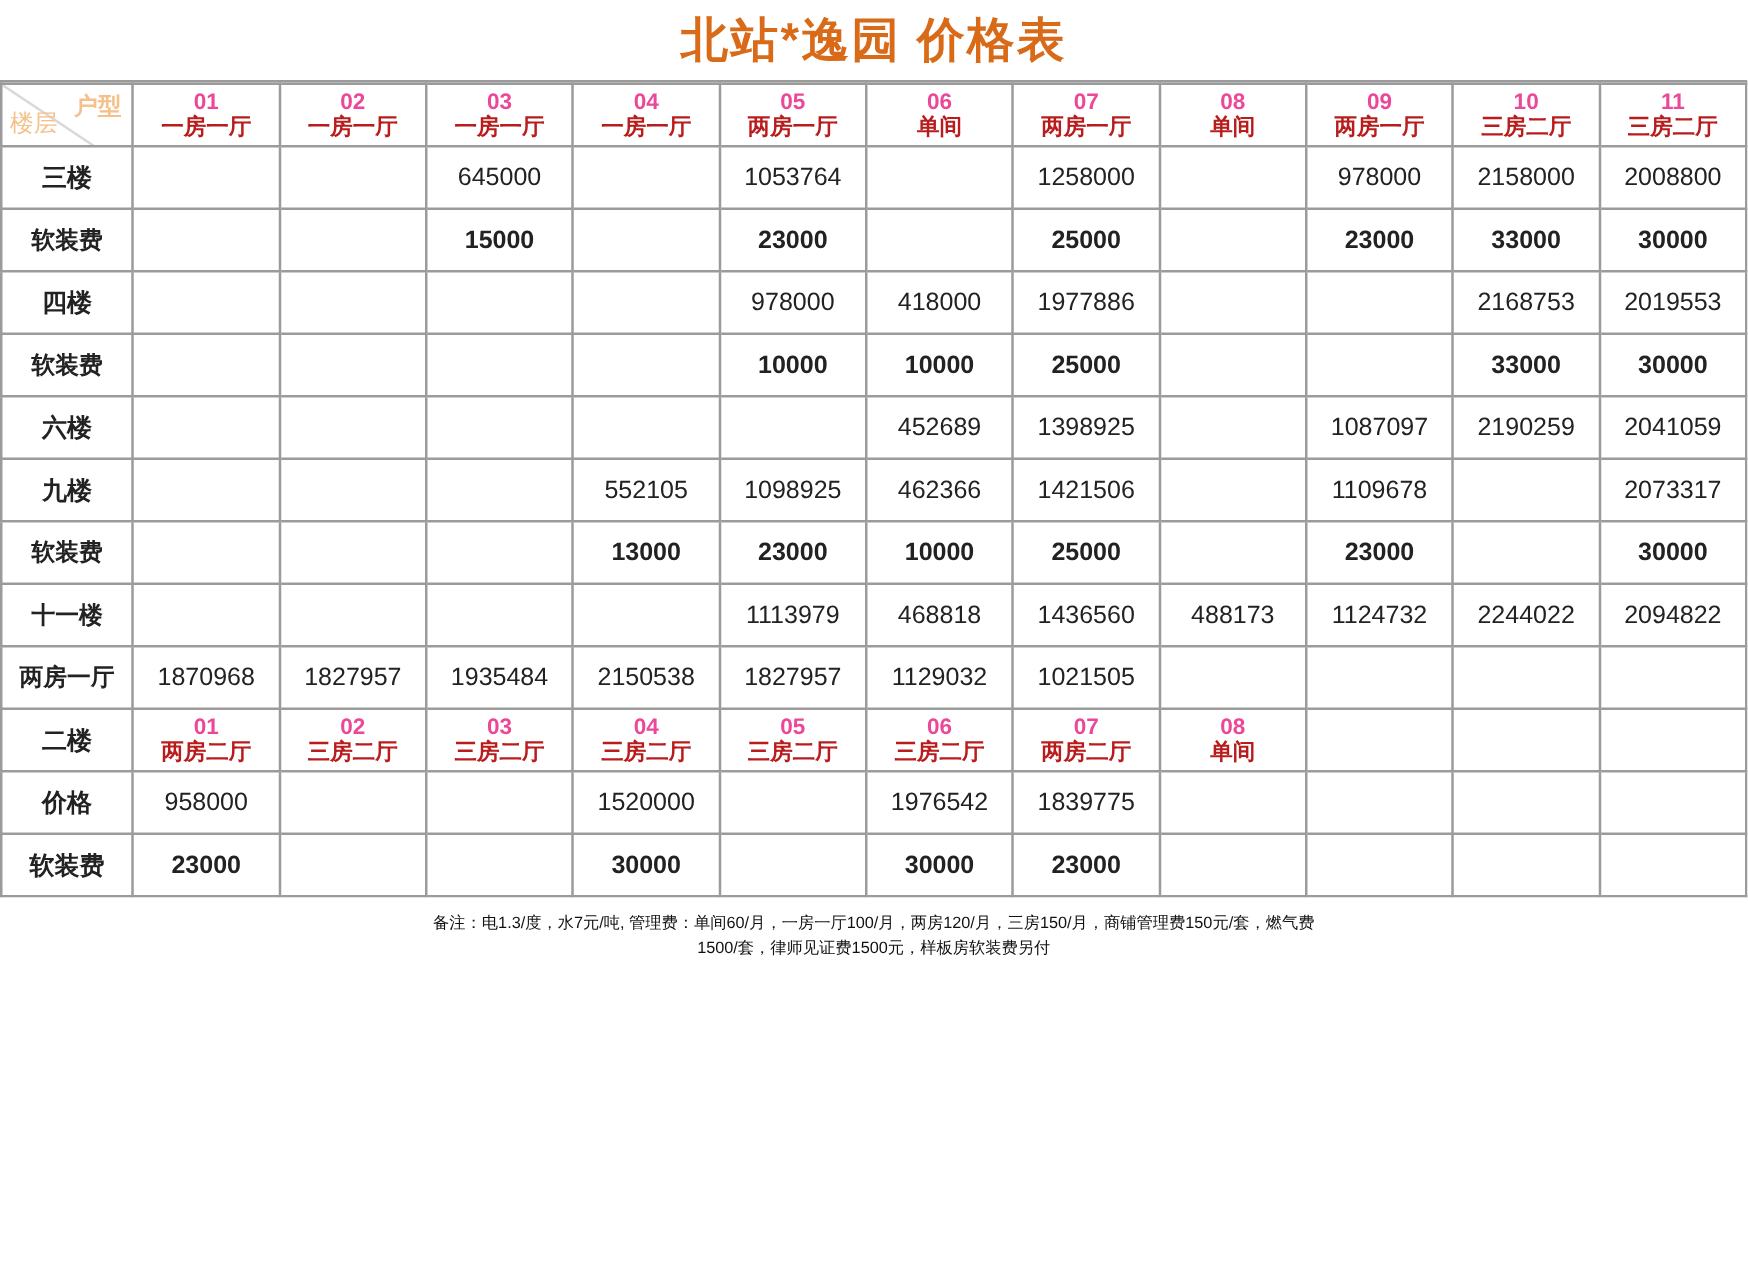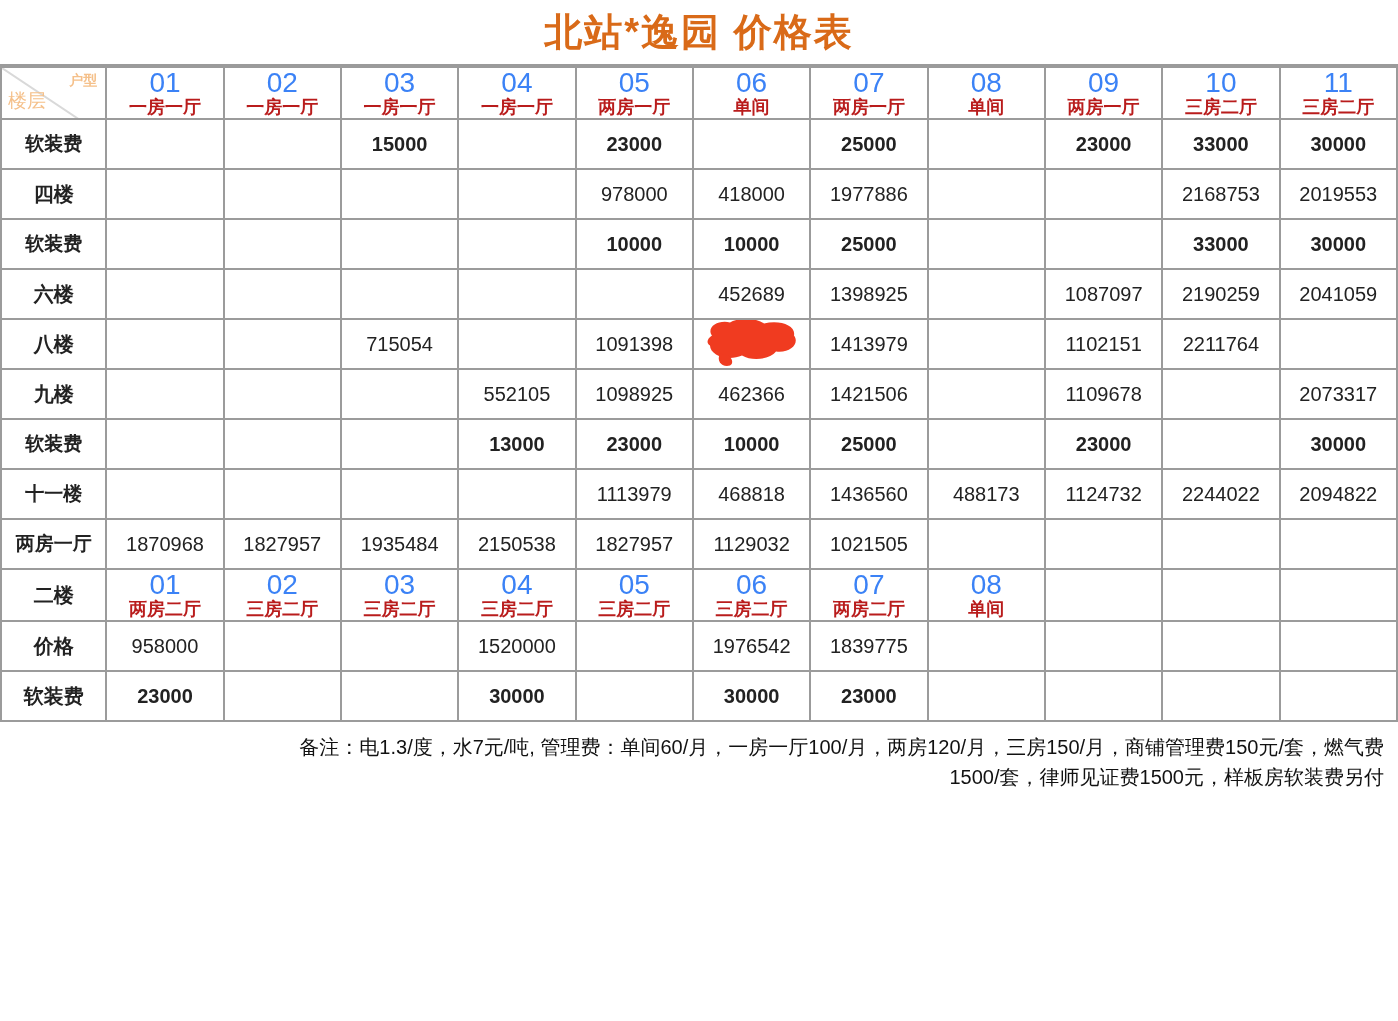--- a/index.html
+++ b/index.html
@@ -54,23 +54,23 @@
   
   col.c0 { width: 105px; }
   col.cx { width: 117px; }
 
   .hdr {
     background: #808080;
     color: #f7c9a0;
     font-weight: bold;
   }
   .hdr .num {
-    font-size: 28px;
-    font-weight: normal;
-    color: #3b82f6;
+    font-size: 18px;
+    font-weight: bold;
+    color: #ec4899;
     line-height: 1.05;
   }
   .hdr .typ {
     font-size: 18px;
     font-weight: bold;
     color: #b91c1c;
     line-height: 1.15;
   }
   .rowhdr {
     background: #808080;
@@ -91,21 +91,21 @@
     height: 70px;
   }
   .corner .diag {
     position: absolute;
     left: 0; top: 0; right: 0; bottom: 0;
   }
   .corner .lbl-top {
     position: absolute;
     right: 8px;
     top: 4px;
-    font-size: 14px;
+    font-size: 19px;
     font-weight: bold;
     color: #f5c08a;
   }
   .corner .lbl-bot {
     position: absolute;
     left: 6px;
     bottom: 4px;
     font-size: 19px;
     font-weight: normal;
     color: #f5c08a;
@@ -119,22 +119,22 @@
   .scribble-cell { position: relative; background: #ffffff; }
   .scribble {
     position: absolute;
     left: 50%;
     top: 50%;
     transform: translate(-50%, -50%);
   }
   .notes {
     flex: 1;
     padding: 10px 14px 6px 14px;
-    text-align: right;
-    font-size: 20px;
+    text-align: center;
+    font-size: 13px;
     color: #111;
     line-height: 1.5;
     background: #ffffff;
   }
   .two-line-hdr { height: 70px; }
 </style>
 </head>
 <body>
 
 <div class="sheet">
@@ -206,20 +206,34 @@
           <td class="hdr two-line-hdr">
             <div class="num">10</div>
             <div class="typ">三房二厅</div>
           </td>
           <td class="hdr two-line-hdr">
             <div class="num">11</div>
             <div class="typ">三房二厅</div>
           </td>
         </tr>
         <tr>
+          <td class="rowhdr">三楼</td>
+          <td class="red"></td>
+          <td class="red"></td>
+          <td class="redtext">645000</td>
+          <td class="red"></td>
+          <td class="">1053764</td>
+          <td class="red"></td>
+          <td class="redtext">1258000</td>
+          <td class="red"></td>
+          <td class="redtext">978000</td>
+          <td class="">2158000</td>
+          <td class="">2008800</td>
+        </tr>
+        <tr>
           <td class="rowhdr small">软装费</td>
           <td class="red"></td>
           <td class="red"></td>
           <td class="yellow">15000</td>
           <td class="red"></td>
           <td class="yellow">23000</td>
           <td class="red"></td>
           <td class="yellow">25000</td>
           <td class="red"></td>
           <td class="yellow">23000</td>
@@ -260,39 +274,20 @@
           <td class="red"></td>
           <td class="red"></td>
           <td class="red"></td>
           <td class="red"></td>
           <td class="">452689</td>
           <td class="">1398925</td>
           <td class="red"></td>
           <td class="">1087097</td>
           <td class="">2190259</td>
           <td class="">2041059</td>
-        </tr>
-        <tr>
-          <td class="rowhdr">八楼</td>
-          <td class="red"></td>
-          <td class="red"></td>
-          <td class="">715054</td>
-          <td class="red"></td>
-          <td class="">1091398</td>
-          <td class="scribble-cell">
-            <span class="scribble"><svg width="104" height="56" viewBox="0 0 104 56">
-                <path d="M12 22 C6 14, 18 6, 30 9 C38 4, 56 4, 64 10 C80 6, 96 12, 94 22 C100 30, 90 40, 76 38 C70 46, 52 48, 42 42 C28 48, 10 42, 10 32 C6 30, 7 25, 12 22 Z" fill="#f03b20"></path>
-                <path d="M20 40 C16 48, 22 54, 30 52 C34 50, 32 44, 28 42 Z" fill="#f03b20"></path>
-              </svg></span>
-          </td>
-          <td class="">1413979</td>
-          <td class="red"></td>
-          <td class="">1102151</td>
-          <td class="">2211764</td>
-          <td class="red"></td>
         </tr>
         <tr>
           <td class="rowhdr">九楼</td>
           <td class="red"></td>
           <td class="red"></td>
           <td class="red"></td>
           <td class="">552105</td>
           <td class="">1098925</td>
           <td class="">462366</td>
           <td class="">1421506</td>

